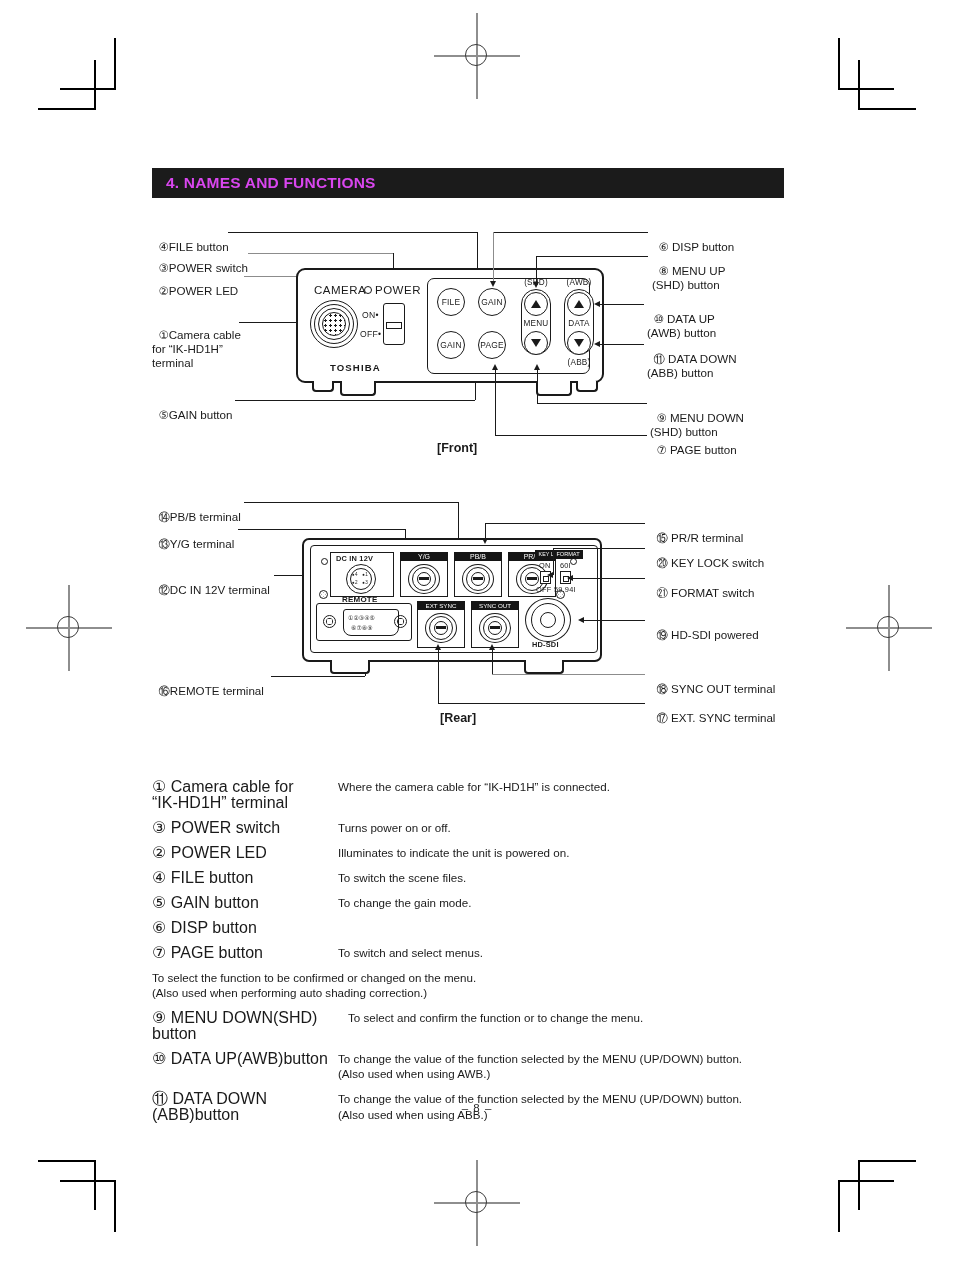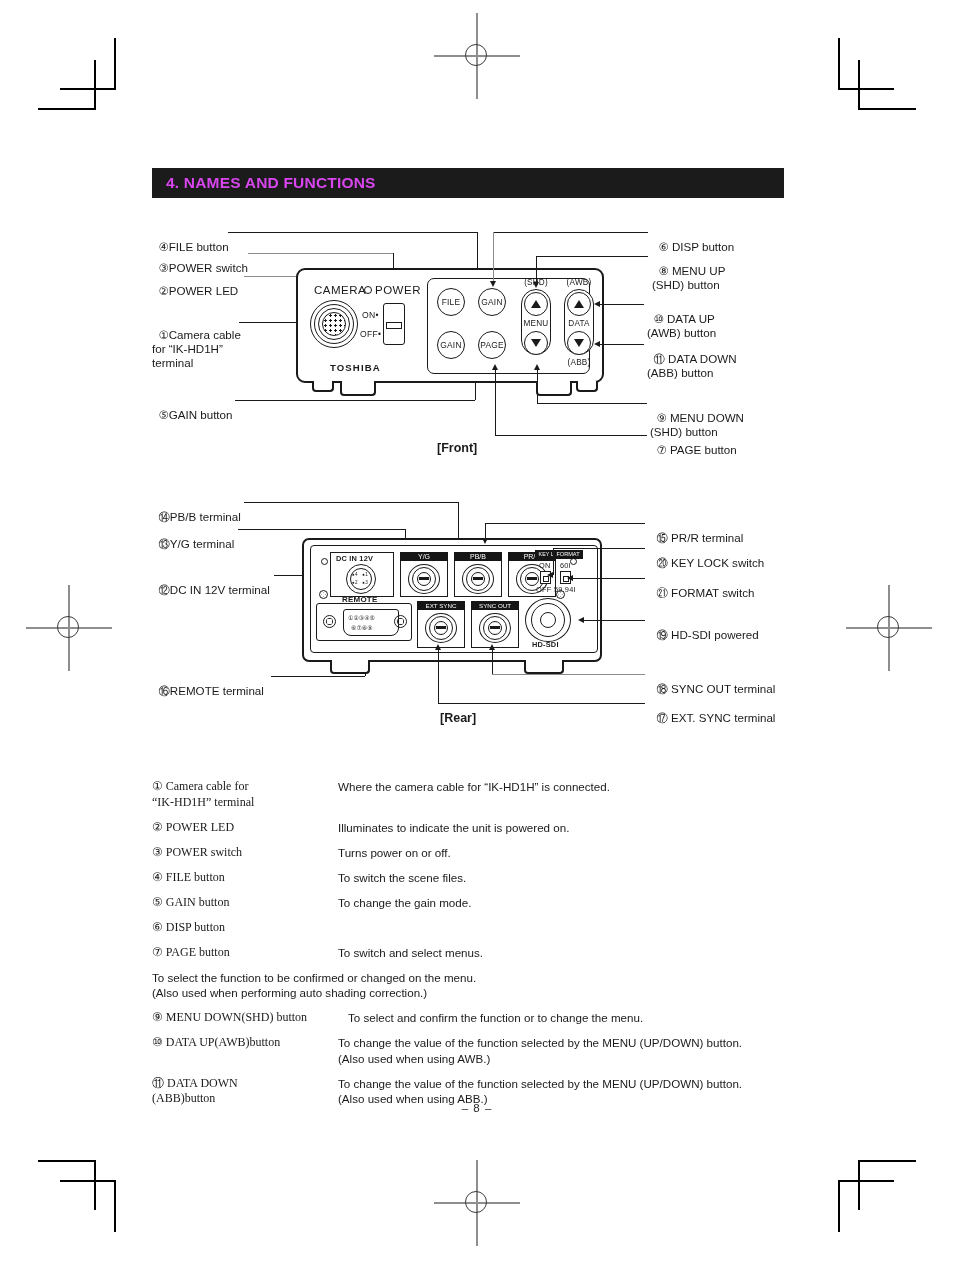--- a/index.html
+++ b/index.html
@@ -103,21 +103,21 @@
       border:1.3px solid #1a1a1a;box-sizing:border-box;
       border-radius:3px 3px 8px 8px;}
   .dpin{position:absolute;font-size:6px;line-height:6px;}
 
   
   .caption{position:absolute;font-size:12.5px;font-weight:bold;}
 
   
   #desc-table{position:absolute;left:152px;top:779px;width:660px;}
   .drow{display:flex;margin-bottom:9.5px;}
-  .dterm{width:186px;flex:0 0 186px;font-size:12px;line-height:15.5px;white-space:pre-line;font-family:Liberation Serif, serif;}
+  .dterm{width:186px;flex:0 0 186px;font-size:16px;line-height:15.5px;white-space:pre-line;}
   .ddesc{flex:1;font-size:11.6px;line-height:15.5px;white-space:pre-line;}
 
   #page-num{position:absolute;left:0;top:1102px;width:954px;text-align:center;
       font-size:11.5px;color:#2b2b2b;letter-spacing:1px;}
 </style>
 </head>
 <body>
 
 <div class="cmark" style="left:38px;top:38px;width:78px;height:72px;">
   <i class="h" style="left:0;top:70px;width:58px;"></i>
@@ -472,27 +472,27 @@
 <div class="arrow up" style="left:435px;top:644px;"></div>
 
 <div class="caption" style="left:440px;top:711px;">[Rear]</div>
 
 <div id="desc-table">
   <div class="drow">
     <div class="dterm"><span>①</span> <span>Camera cable for
     “IK-HD1H” terminal</span></div>
     <div class="ddesc">Where the camera cable for “IK-HD1H” is connected.</div>
   </div>
+  <div class="drow">
+    <div class="dterm"><span>③</span> <span>POWER switch</span></div>
+    <div class="ddesc">Turns power on or off.</div>
+  </div>
   <div class="drow" style="margin-top:5px;">
     <div class="dterm"><span>②</span> <span>POWER LED</span></div>
     <div class="ddesc">Illuminates to indicate the unit is powered on.</div>
-  </div>
-  <div class="drow">
-    <div class="dterm"><span>③</span> <span>POWER switch</span></div>
-    <div class="ddesc">Turns power on or off.</div>
   </div>
   <div class="drow">
     <div class="dterm"><span>④</span> <span>FILE button</span></div>
     <div class="ddesc">To switch the scene files.</div>
   </div>
   <div class="drow">
     <div class="dterm"><span>⑤</span> <span>GAIN button</span></div>
     <div class="ddesc">To change the gain mode.</div>
   </div>
   <div class="drow">

